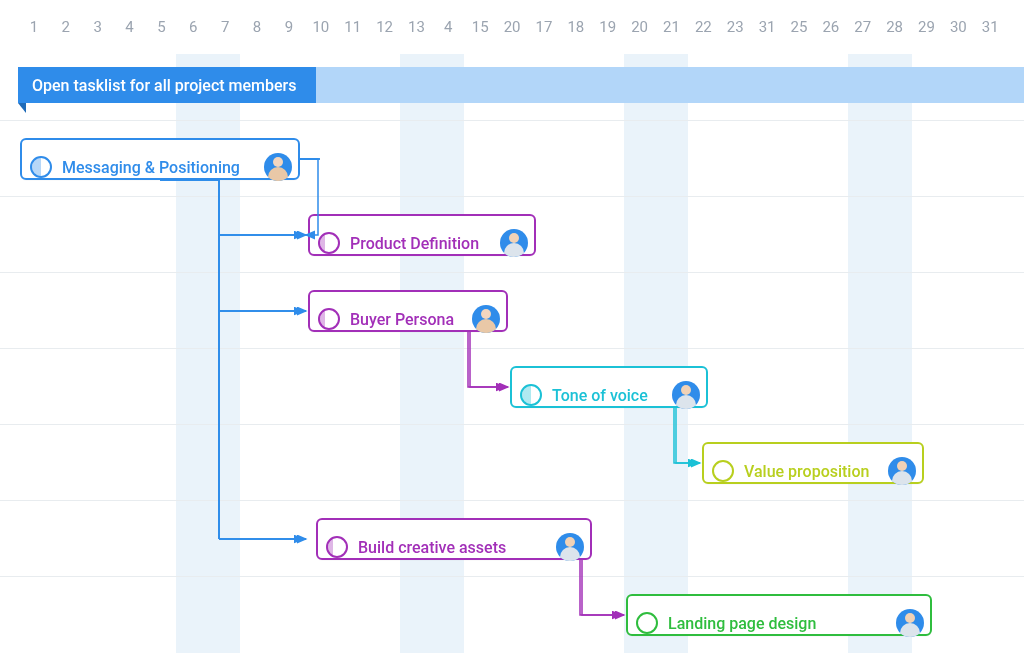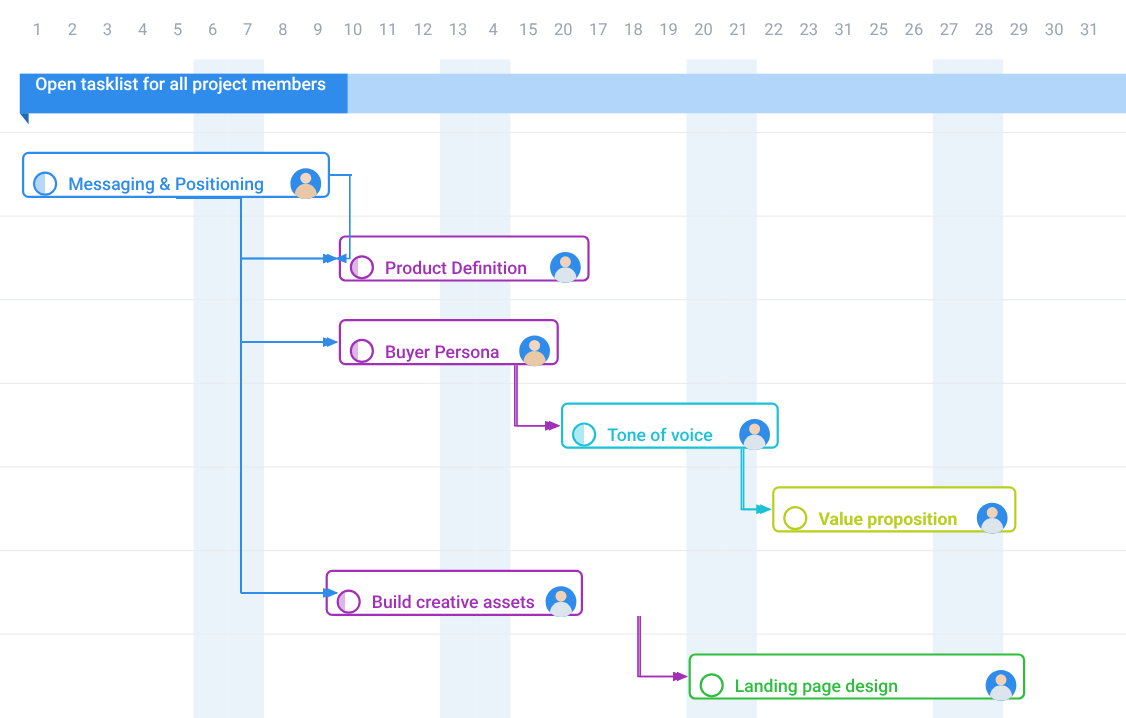--- a/index.html
+++ b/index.html
@@ -42,21 +42,21 @@
     height: 36px;
     background: #b2d6f9;
     border-radius: 0;
     display: flex; align-items: center;
     color: #fff; font-size: 16px; font-weight: 500;
   }
   .tasklist-bar .head {
     height: 100%;
     background: #2f8cea;
     padding: 0 20px 0 14px;
-    display: flex; align-items: flex-start;
+    display: flex; align-items: center;
     position: relative;
   }
   .tasklist-bar .flag {
     position: absolute; left: 0; bottom: -10px;
     width: 0; height: 0;
     border-left: 8px solid transparent;
     border-top: 10px solid #1f6bb8;
   }
 
   
@@ -208,27 +208,27 @@
     <span class="label">Buyer Persona</span>
     <span class="avatar f"></span>
   </div>
 
   <div class="task t-teal" style="left:510px; top:312px; width:198px;">
     <span class="progress half"></span>
     <span class="label">Tone of voice</span>
     <span class="avatar m"></span>
   </div>
 
-  <div class="task t-lime" style="left:702px; top:388px; width:222px;font-weight:bold;">
+  <div class="task t-lime" style="left:702px; top:388px; width:222px;">
     <span class="progress"></span>
     <span class="label">Value proposition</span>
     <span class="avatar m"></span>
   </div>
 
-  <div class="task t-purple" style="left:296px; top:464px; width:234px;">
+  <div class="task t-purple" style="left:316px; top:464px; width:276px;">
     <span class="progress quarter"></span>
     <span class="label">Build creative assets</span>
     <span class="avatar m"></span>
   </div>
 
   <div class="task t-green" style="left:626px; top:540px; width:306px;">
     <span class="progress"></span>
     <span class="label">Landing  page design</span>
     <span class="avatar m"></span>
   </div>

